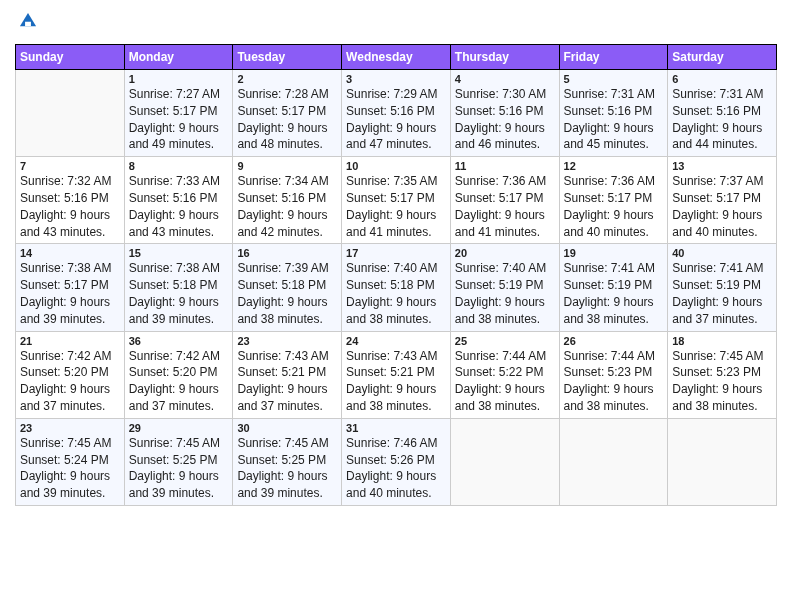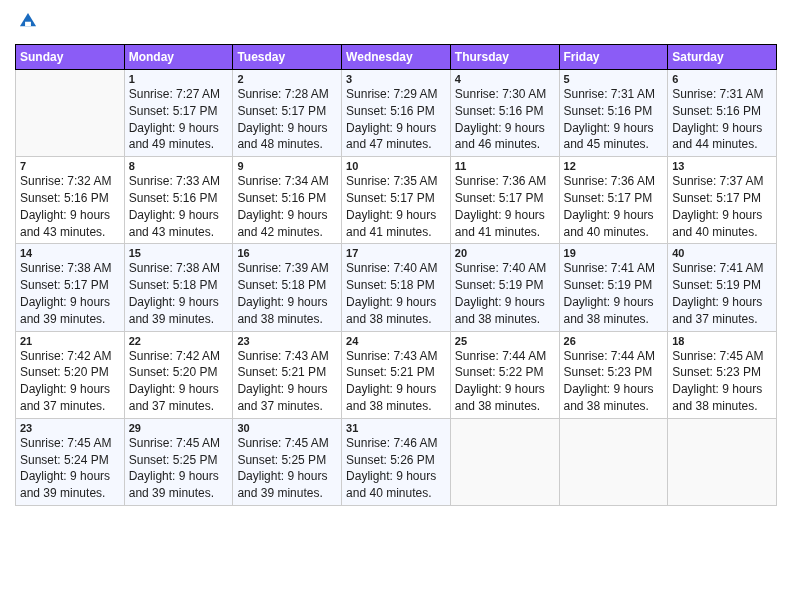--- a/index.html
+++ b/index.html
@@ -155,21 +155,21 @@
           <td><span class="day-num">14</span><span class="day-info">Sunrise: 7:38 AM<br>Sunset: 5:17 PM<br>Daylight: 9 hours and 39 minutes.</span></td>
           <td><span class="day-num">15</span><span class="day-info">Sunrise: 7:38 AM<br>Sunset: 5:18 PM<br>Daylight: 9 hours and 39 minutes.</span></td>
           <td><span class="day-num">16</span><span class="day-info">Sunrise: 7:39 AM<br>Sunset: 5:18 PM<br>Daylight: 9 hours and 38 minutes.</span></td>
           <td><span class="day-num">17</span><span class="day-info">Sunrise: 7:40 AM<br>Sunset: 5:18 PM<br>Daylight: 9 hours and 38 minutes.</span></td>
           <td><span class="day-num">20</span><span class="day-info">Sunrise: 7:40 AM<br>Sunset: 5:19 PM<br>Daylight: 9 hours and 38 minutes.</span></td>
           <td><span class="day-num">19</span><span class="day-info">Sunrise: 7:41 AM<br>Sunset: 5:19 PM<br>Daylight: 9 hours and 38 minutes.</span></td>
           <td><span class="day-num">40</span><span class="day-info">Sunrise: 7:41 AM<br>Sunset: 5:19 PM<br>Daylight: 9 hours and 37 minutes.</span></td>
         </tr>
         <tr>
           <td><span class="day-num">21</span><span class="day-info">Sunrise: 7:42 AM<br>Sunset: 5:20 PM<br>Daylight: 9 hours and 37 minutes.</span></td>
-          <td><span class="day-num">22</span><span class="day-info">Sunrise: 7:42 AM<br>Sunset: 5:20 PM<br>Daylight: 9 hours and 37 minutes.</span></td>
+          <td><span class="day-num">36</span><span class="day-info">Sunrise: 7:42 AM<br>Sunset: 5:20 PM<br>Daylight: 9 hours and 37 minutes.</span></td>
           <td><span class="day-num">23</span><span class="day-info">Sunrise: 7:43 AM<br>Sunset: 5:21 PM<br>Daylight: 9 hours and 37 minutes.</span></td>
           <td><span class="day-num">24</span><span class="day-info">Sunrise: 7:43 AM<br>Sunset: 5:21 PM<br>Daylight: 9 hours and 38 minutes.</span></td>
           <td><span class="day-num">25</span><span class="day-info">Sunrise: 7:44 AM<br>Sunset: 5:22 PM<br>Daylight: 9 hours and 38 minutes.</span></td>
           <td><span class="day-num">26</span><span class="day-info">Sunrise: 7:44 AM<br>Sunset: 5:23 PM<br>Daylight: 9 hours and 38 minutes.</span></td>
           <td><span class="day-num">18</span><span class="day-info">Sunrise: 7:45 AM<br>Sunset: 5:23 PM<br>Daylight: 9 hours and 38 minutes.</span></td>
         </tr>
         <tr>
           <td><span class="day-num">23</span><span class="day-info">Sunrise: 7:45 AM<br>Sunset: 5:24 PM<br>Daylight: 9 hours and 39 minutes.</span></td>
           <td><span class="day-num">29</span><span class="day-info">Sunrise: 7:45 AM<br>Sunset: 5:25 PM<br>Daylight: 9 hours and 39 minutes.</span></td>
           <td><span class="day-num">30</span><span class="day-info">Sunrise: 7:45 AM<br>Sunset: 5:25 PM<br>Daylight: 9 hours and 39 minutes.</span></td>

